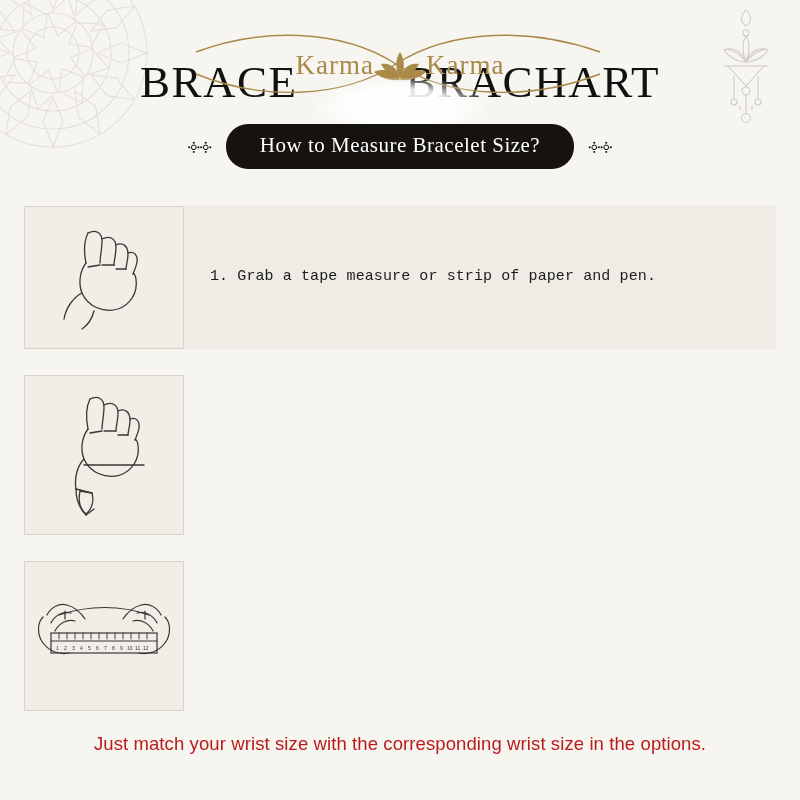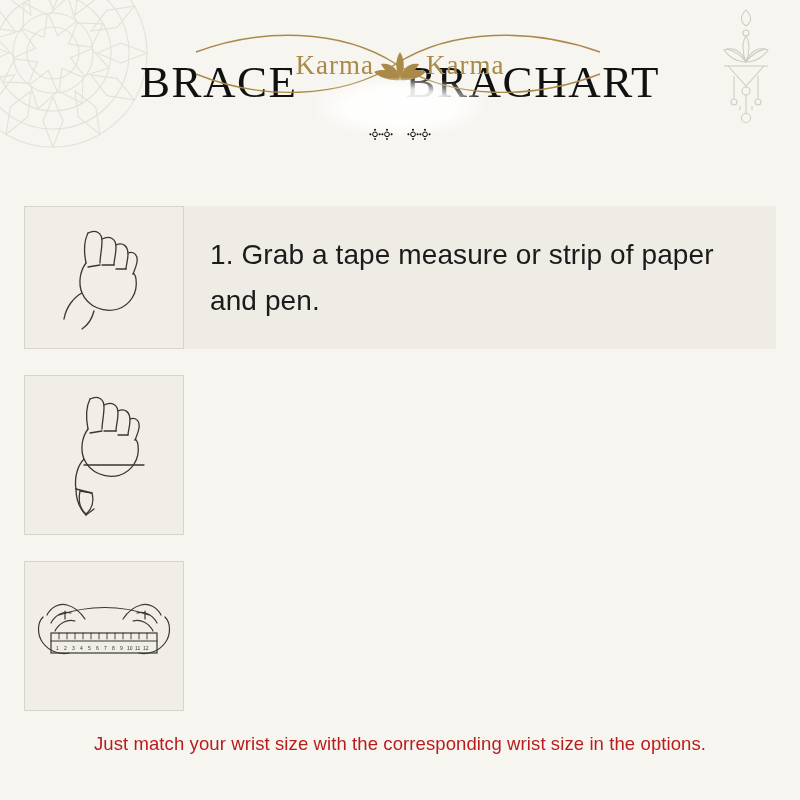--- a/index.html
+++ b/index.html
@@ -136,24 +136,25 @@
     background: #f1eee8;
     border: 1px solid #d8d4cb;
     display: flex;
     align-items: center;
     justify-content: center;
   }
   .s1 .step-thumb { height: 143px; }
   .s2 .step-thumb { height: 160px; }
   .s3 .step-thumb { height: 150px; }
   .step-text {
-    font-size: 28px;
+    font-size: 15px;
     line-height: 1.62;
     color: #1b1b1b;
     letter-spacing: 0.1px;
+    font-family: Liberation Mono, monospace;
   }
   .step-text .ind { display: inline; }
 
   
   .footer {
     margin-top: 22px;
     text-align: center;
     font-size: 18.5px;
     color: #b91c1c;
     letter-spacing: 0.1px;
@@ -253,20 +254,21 @@
           <path d="M29 32 C20 33 9 30 3 24 C13 19 24 24 29 32 Z"></path>
           <path d="M29 32 C38 33 49 30 55 24 C45 19 34 24 29 32 Z"></path>
         </g>
       </svg>
     </div>
     <div class="white-smudge"></div>
   </div>
 
   <div class="subtitle-wrap">
     <span class="flourish">༓༓</span>
+    <div class="pill">How to Measure Bracelet Size?</div>
     <span class="flourish">༓༓</span>
   </div>
 </div>
 
 <div class="steps">
 
   <div class="step s1">
     <div class="step-thumb">
       <svg width="120" height="125" viewBox="0 0 120 125">
         <g fill="none" stroke="#3a3733" stroke-width="1.3" stroke-linecap="round">

